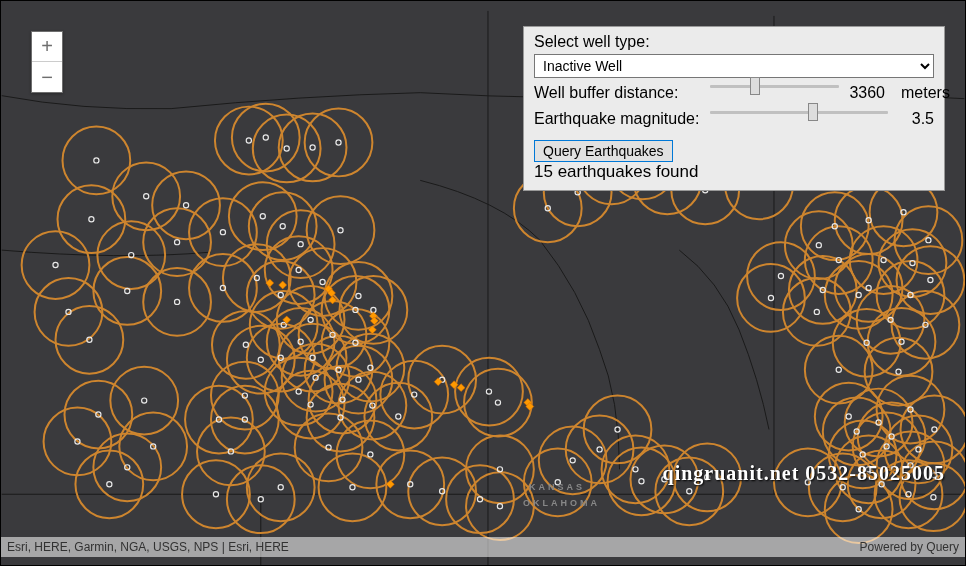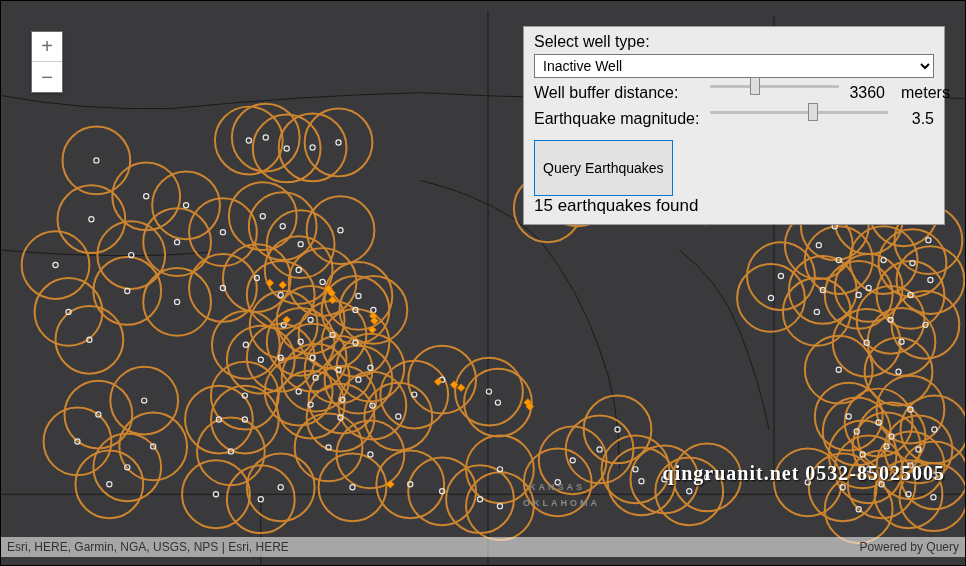--- a/index.html
+++ b/index.html
@@ -99,21 +99,21 @@
     min-width: 40px;
   }
   .slider-row .unit {
     flex: 0 0 auto;
     font-size: 16px;
     padding-left: 16px;
   }
   
   .query-btn {
     margin-top: 4px;
-    padding: 19px 8px;
+    padding: 2px 8px;
     font-size: 14px;
     background: #e1e1e1;
     border: 1px solid #0078d7;
     cursor: pointer;
   }
   
   .result-text {
     margin-top: 0;
     font-size: 17px;
     font-weight: normal;

